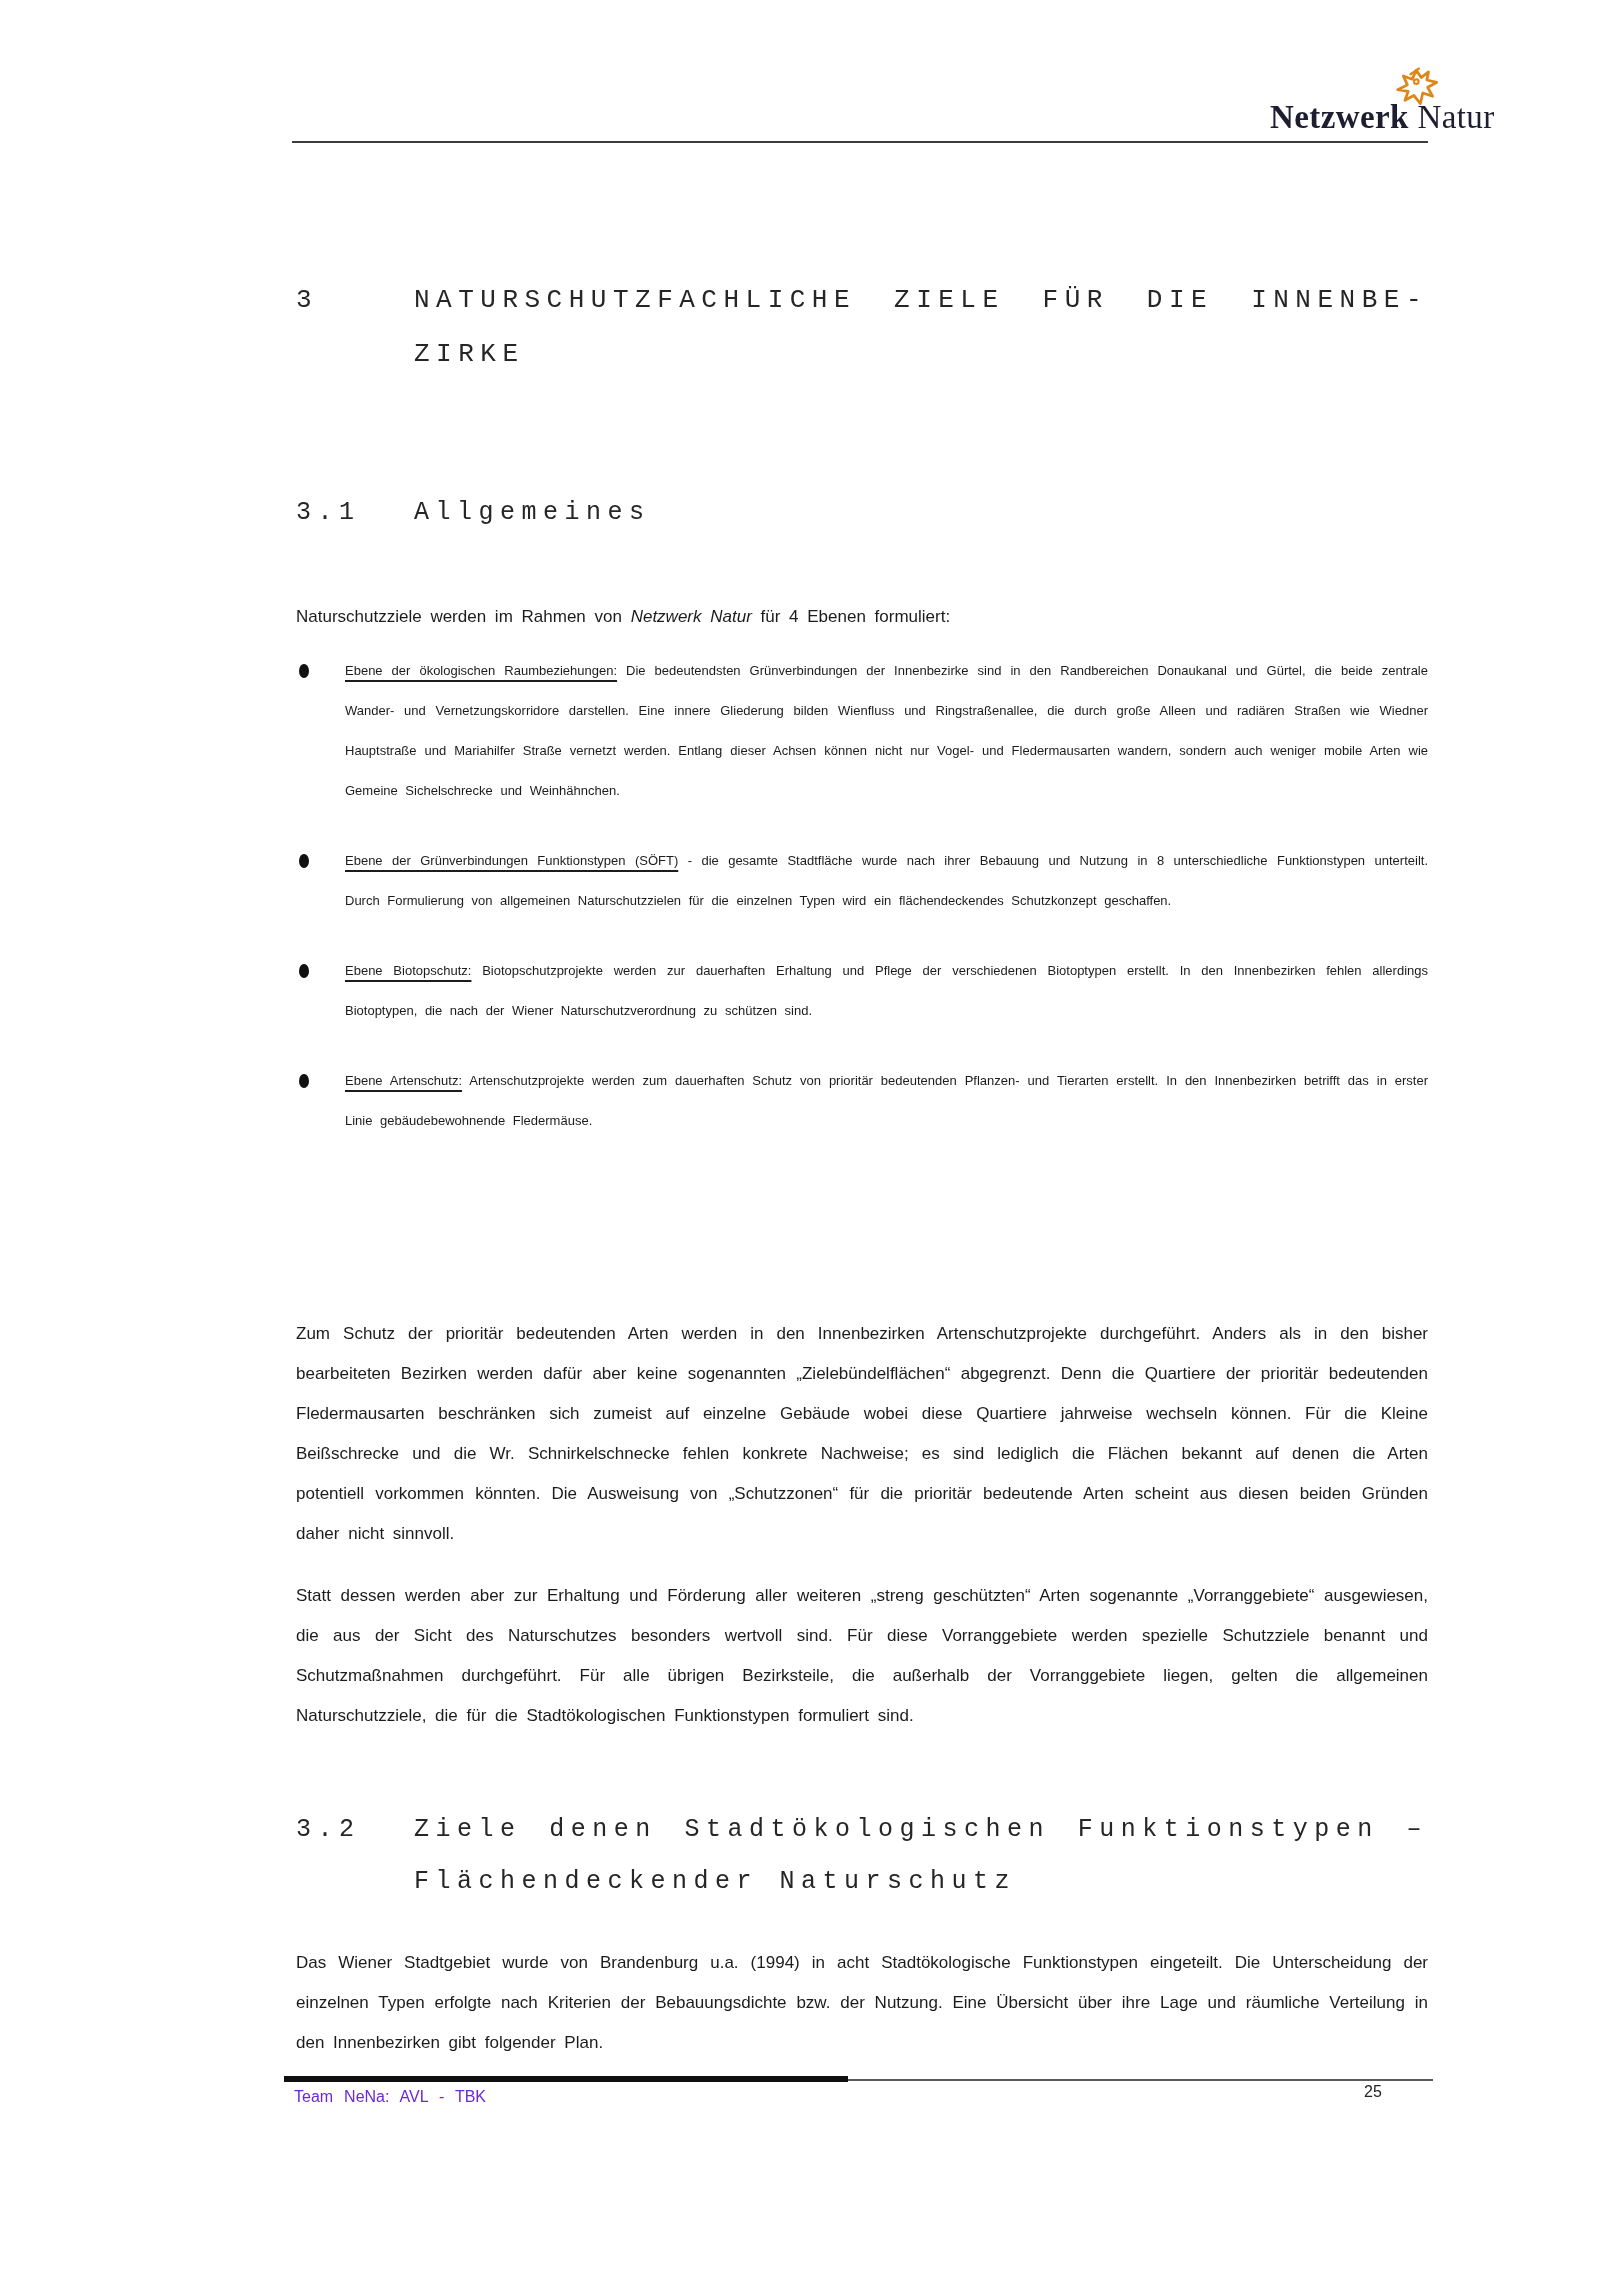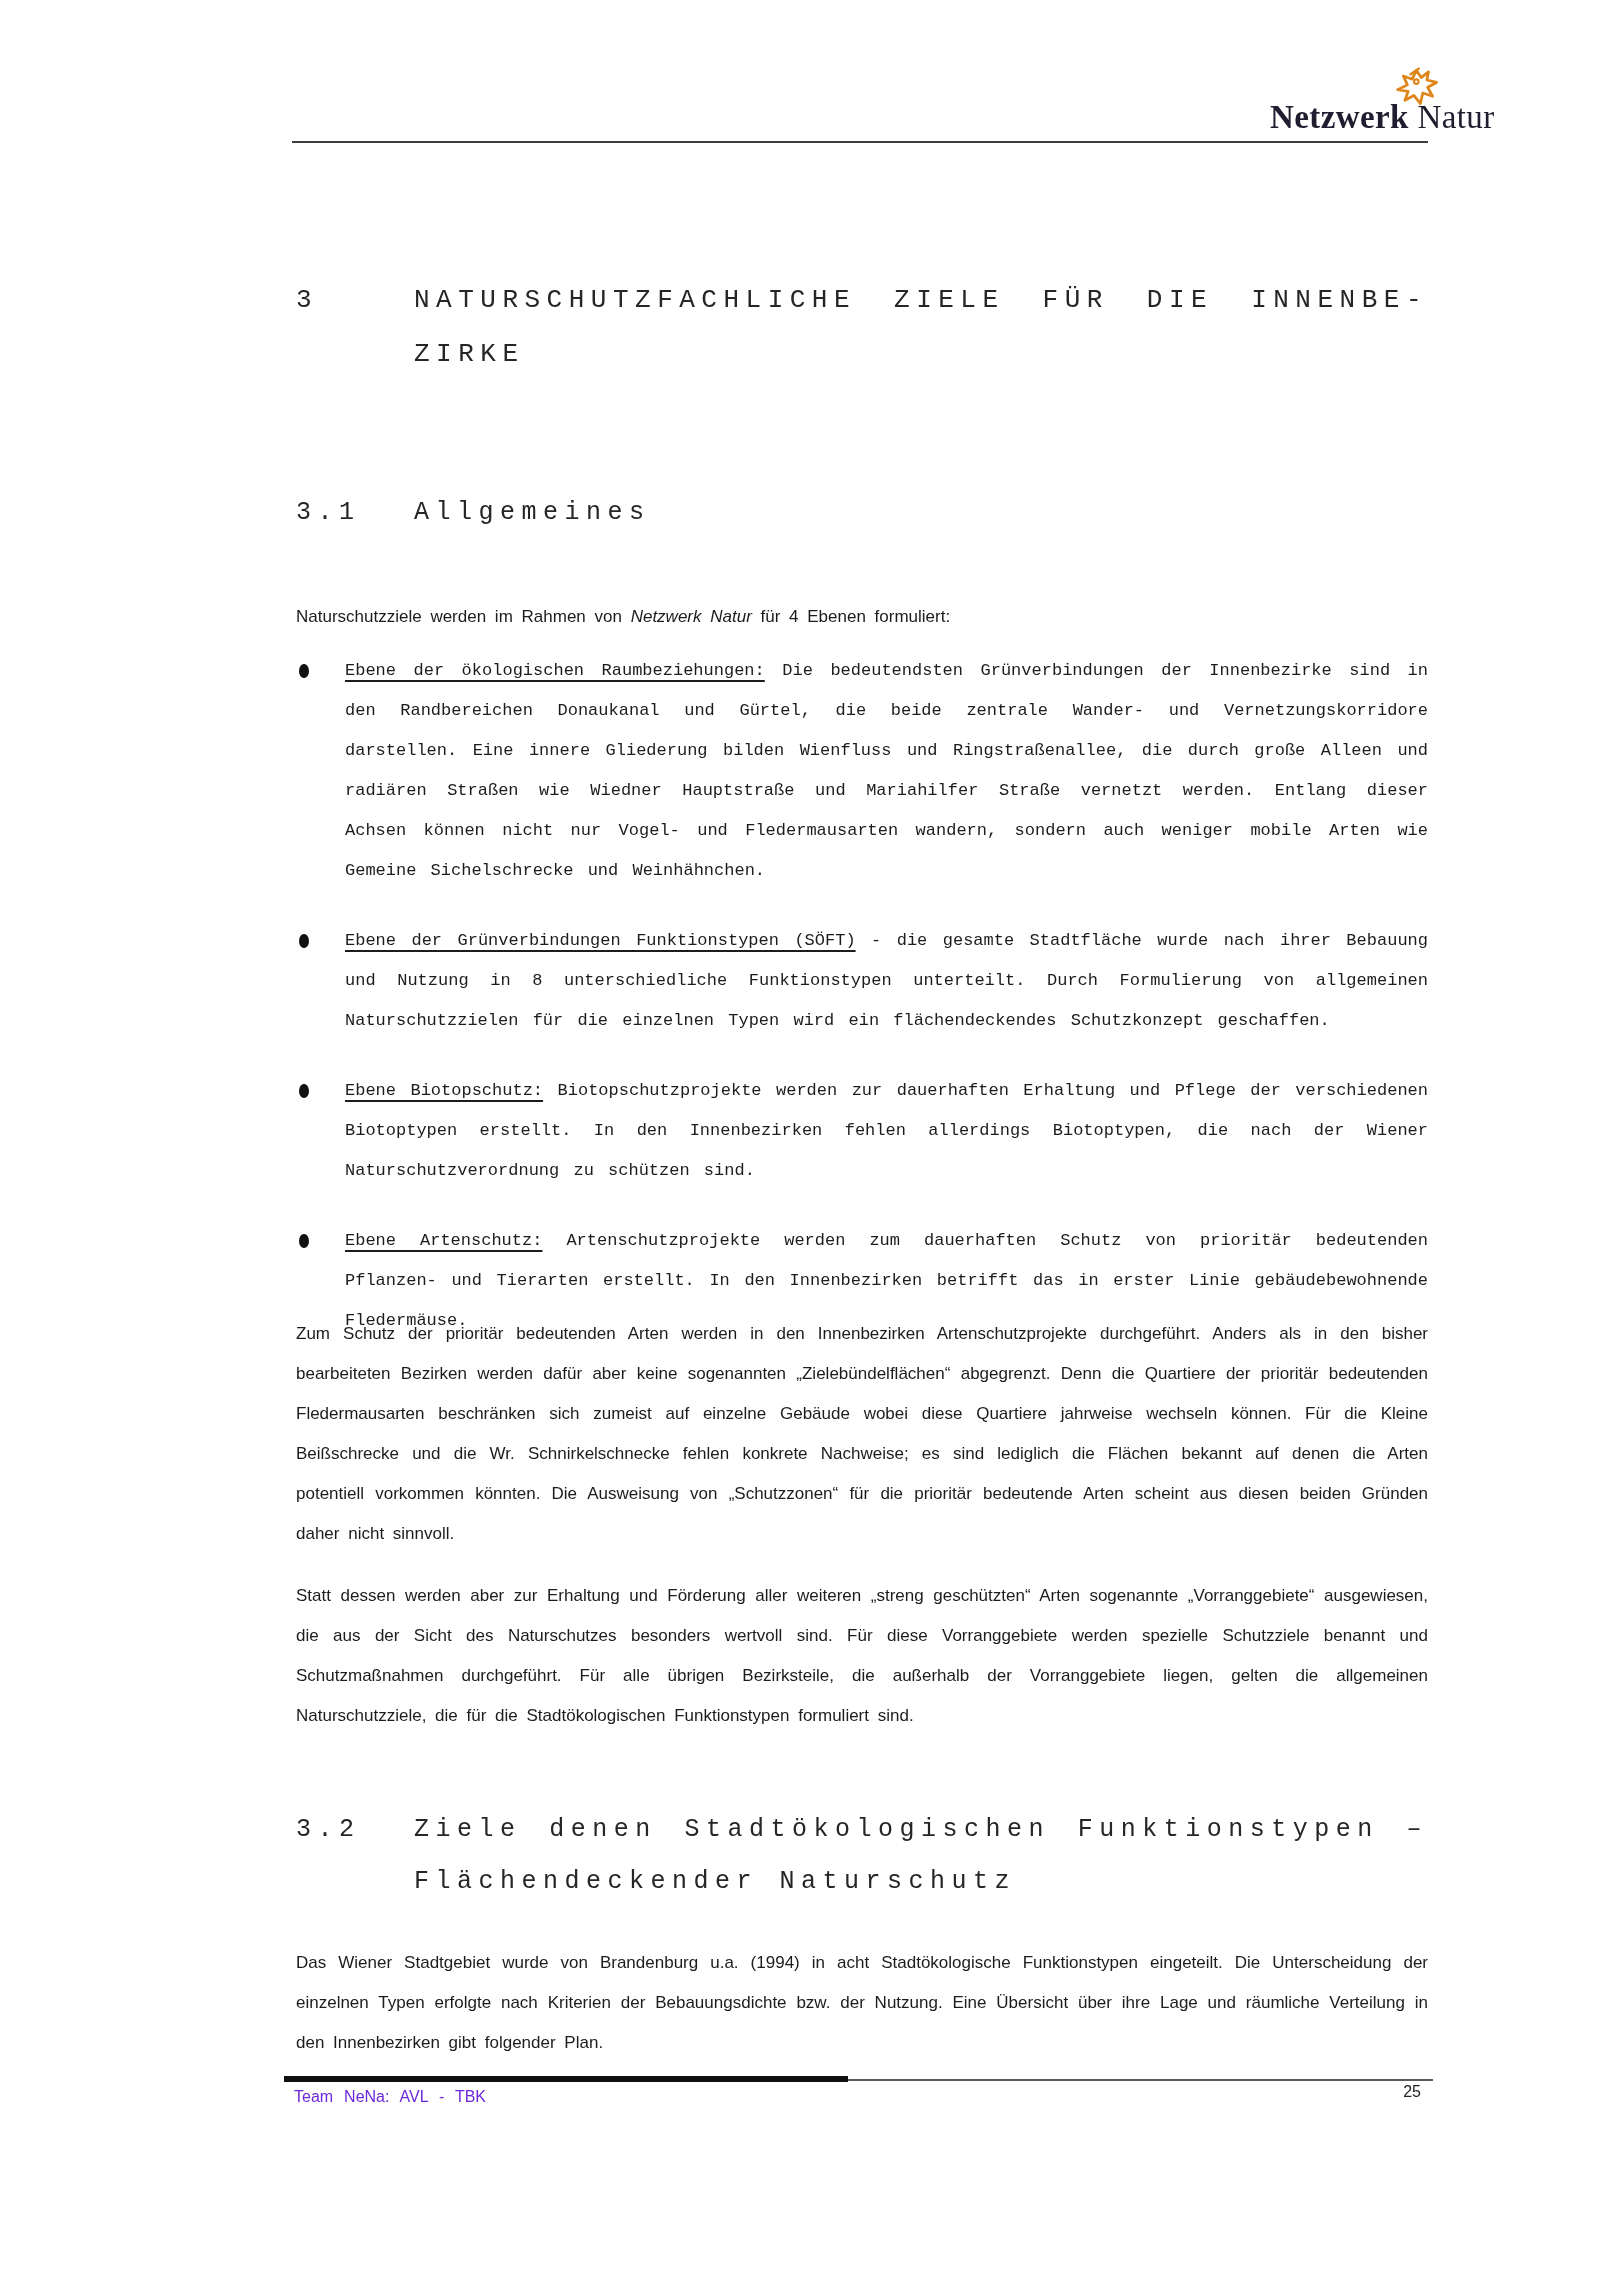--- a/index.html
+++ b/index.html
@@ -43,26 +43,26 @@
   .p1 { top:1297px; }
   .p2 { top:1559px; }
   .p3 { top:1926px; }
   .em { font-style:italic; }
   .u  { text-decoration:underline; text-underline-offset:4.9px; text-decoration-thickness:1.6px; }
   
   .bullets { position:absolute; left:296px; top:651px; width:1132px; }
   .bullet-item { display:flex; margin-bottom:30px; }
   .bullet-marker { width:49px; flex:0 0 49px; padding-top:13px; }
   .bullet-dot { display:block; width:9.7px; height:14px; margin-left:3.2px; border-radius:50%; background:#111; }
-  .bullet-body { flex:1; font-size:17px; line-height:40px; word-spacing:4px; text-align:justify;font-family:Liberation Mono, monospace; }
+  .bullet-body { flex:1; font-size:13px; line-height:40px; word-spacing:4px; text-align:justify; }
   
   .footer-rule-thin  { position:absolute; left:284px; top:2079px; width:1149px; height:2.4px; background:#5a5a5a; }
   .footer-rule-thick { position:absolute; left:284px; top:2076px; width:564px;  height:5.7px; background:#101010; }
   .footer-team { position:absolute; left:294px; top:2088px; font-size:16px; word-spacing:6.5px; color:#6d28d9; }
-  .page-number { position:absolute; left:1364px; top:2083px; width:57px; text-align:right; font-size:16px; color:#222; }
+  .page-number { position:absolute; left:1364px; top:2083px; width:57px; font-size:16px; color:#222; }
 </style>
 </head>
 <body>
 
 <div class="header-rule"></div>
 
 <span class="logo-icon">
   <svg viewBox="0 0 60 48" width="49" height="39" xmlns="http://www.w3.org/2000/svg">
     <path d="M26 15 L31 4 L37 13 L46 6 L44 16 L56 19 L45 25 L51 36 L39 32 L36 45 L28 35 L17 41 L21 30 L8 28 L20 22 L15 11 Z" fill="none" stroke="#DF861B" stroke-width="3.4" stroke-linejoin="round" stroke-linecap="round"></path>
     <path d="M24 9 L34 2" fill="none" stroke="#DF861B" stroke-width="3" stroke-linecap="round"></path>

